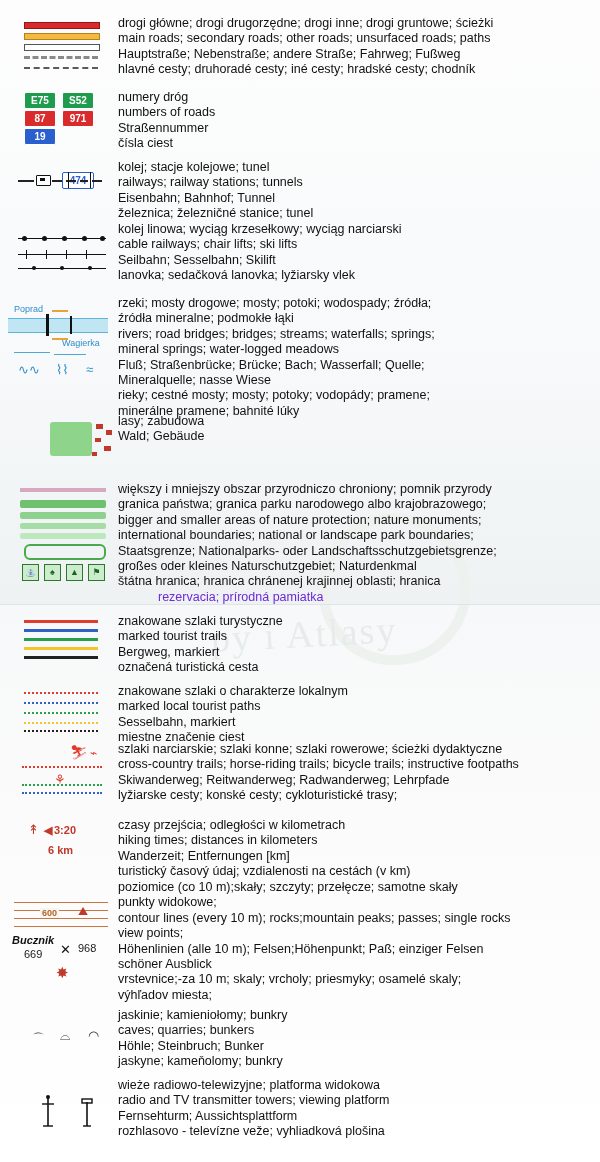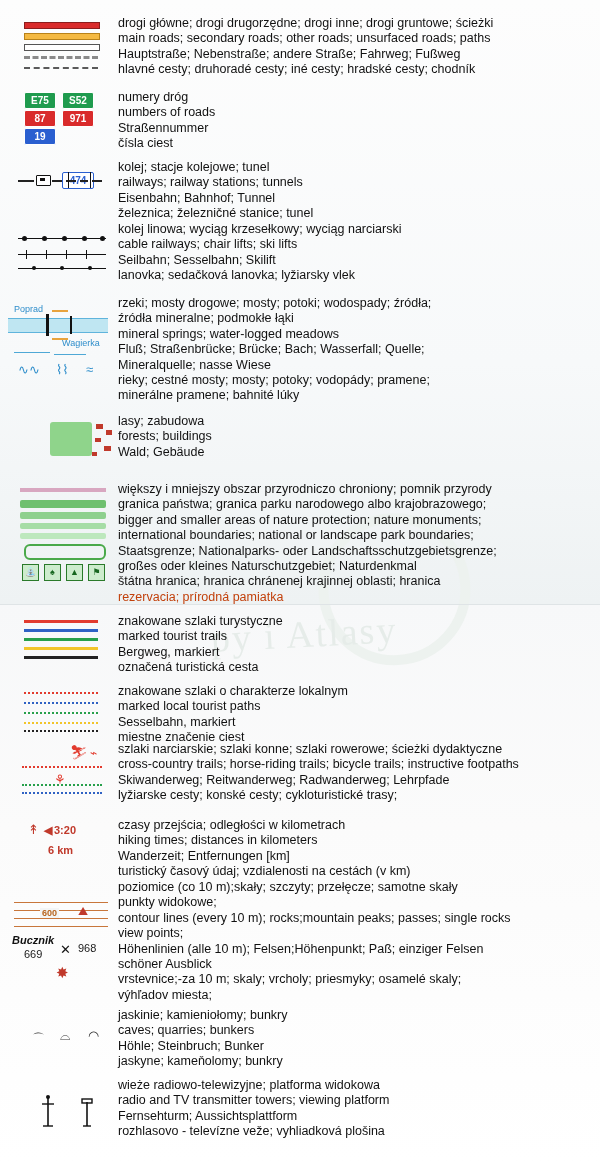--- a/index.html
+++ b/index.html
@@ -31,21 +31,21 @@
 
   .legend{position:absolute;left:0;top:0;width:600px;}
   .row{position:absolute;display:flex;}
   .sym{width:110px;flex:0 0 110px;position:relative;}
   .txt{flex:1;padding-left:8px;}
   .txt div{font-size:12.5px;line-height:15.4px;white-space:nowrap;}
   .txt div.l1{color:#111;}
   .txt div.l2{color:#111;}
   .txt div.l3{color:#111;}
   .txt div.l4{color:#111;}
-  .txt div.l5{color:#c2410c;}
+  .txt div.l5{color:#6d28d9;margin-left:40px;}
 
   
   .line{position:absolute;height:3px;border-radius:0;}
   .dashline{position:absolute;height:0;border-top-style:dashed;}
 
   .roadshield{
     position:absolute;width:30px;height:15px;border-radius:2px;
     color:#fff;font-size:10px;font-weight:bold;text-align:center;line-height:15px;
     border:1px solid #fff;
   }
@@ -194,40 +194,40 @@
       <div class="springmark" style="left:62px;top:42px;color:#2f8ecb;font-size:9px;">Wagierka</div>
       <div class="riverline" style="left:14px;top:56px;width:36px;border-top:1.4px solid #4ea8d6;"></div>
       <div class="riverline" style="left:54px;top:58px;width:32px;border-top:1.4px solid #4ea8d6;"></div>
       <div class="springmark" style="left:18px;top:66px;">∿∿</div>
       <div class="springmark" style="left:56px;top:66px;">⌇⌇</div>
       <div class="springmark" style="left:86px;top:66px;">≈</div>
     </div>
     <div class="txt">
       <div class="l1">rzeki; mosty drogowe; mosty; potoki; wodospady; źródła;</div>
       <div class="l1">źródła mineralne; podmokłe łąki</div>
+      <div class="l2">rivers; road bridges; bridges; streams; waterfalls; springs;</div>
       <div class="l2">mineral springs; water-logged meadows</div>
       <div class="l3">Fluß; Straßenbrücke; Brücke; Bach; Wasserfall; Quelle;</div>
       <div class="l3">Mineralquelle; nasse Wiese</div>
       <div class="l4">rieky; cestné mosty; mosty; potoky; vodopády; pramene;</div>
       <div class="l4">minerálne pramene; bahnité lúky</div>
     </div>
   </div>
 
   <div class="row" style="top:414px;left:0;width:600px;">
     <div class="sym" style="height:56px;">
       <div class="forest" style="left:50px;top:8px;width:42px;height:34px;"></div>
       <div class="bldg" style="left:96px;top:10px;width:7px;height:5px;"></div>
       <div class="bldg" style="left:106px;top:16px;width:6px;height:5px;"></div>
       <div class="bldg" style="left:95px;top:24px;width:6px;height:4px;"></div>
       <div class="bldg" style="left:104px;top:32px;width:7px;height:5px;"></div>
       <div class="bldg" style="left:92px;top:38px;width:5px;height:4px;"></div>
     </div>
     <div class="txt">
       <div class="l1">lasy; zabudowa</div>
-      <div class="l2">forests; buildings</div>
       <div class="l3">Wald; Gebäude</div>
     </div>
   </div>
 
   <div class="row" style="top:482px;left:0;width:600px;">
     <div class="sym" style="height:110px;">
       <div class="bndline" style="left:20px;top:6px;width:86px;border-top:4px solid #d8a7c0;"></div>
       <div class="greenband" style="left:20px;top:18px;width:86px;height:8px;background:#6fc06f;"></div>
       <div class="greenband" style="left:20px;top:30px;width:86px;height:7px;background:#8ed08e;"></div>
       <div class="greenband" style="left:20px;top:41px;width:86px;height:6px;background:#a6dda6;"></div>

